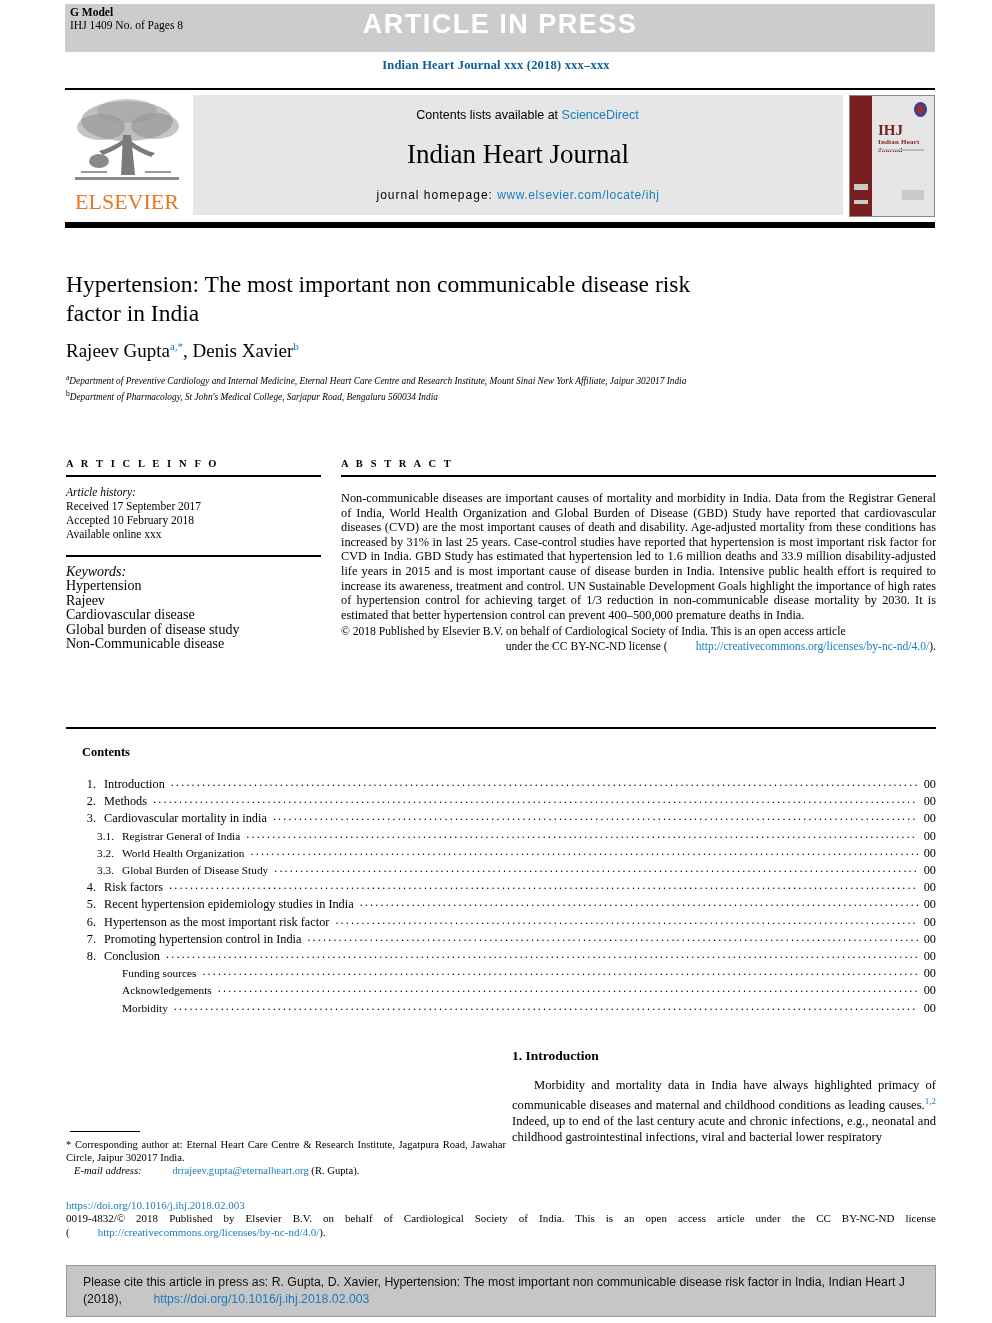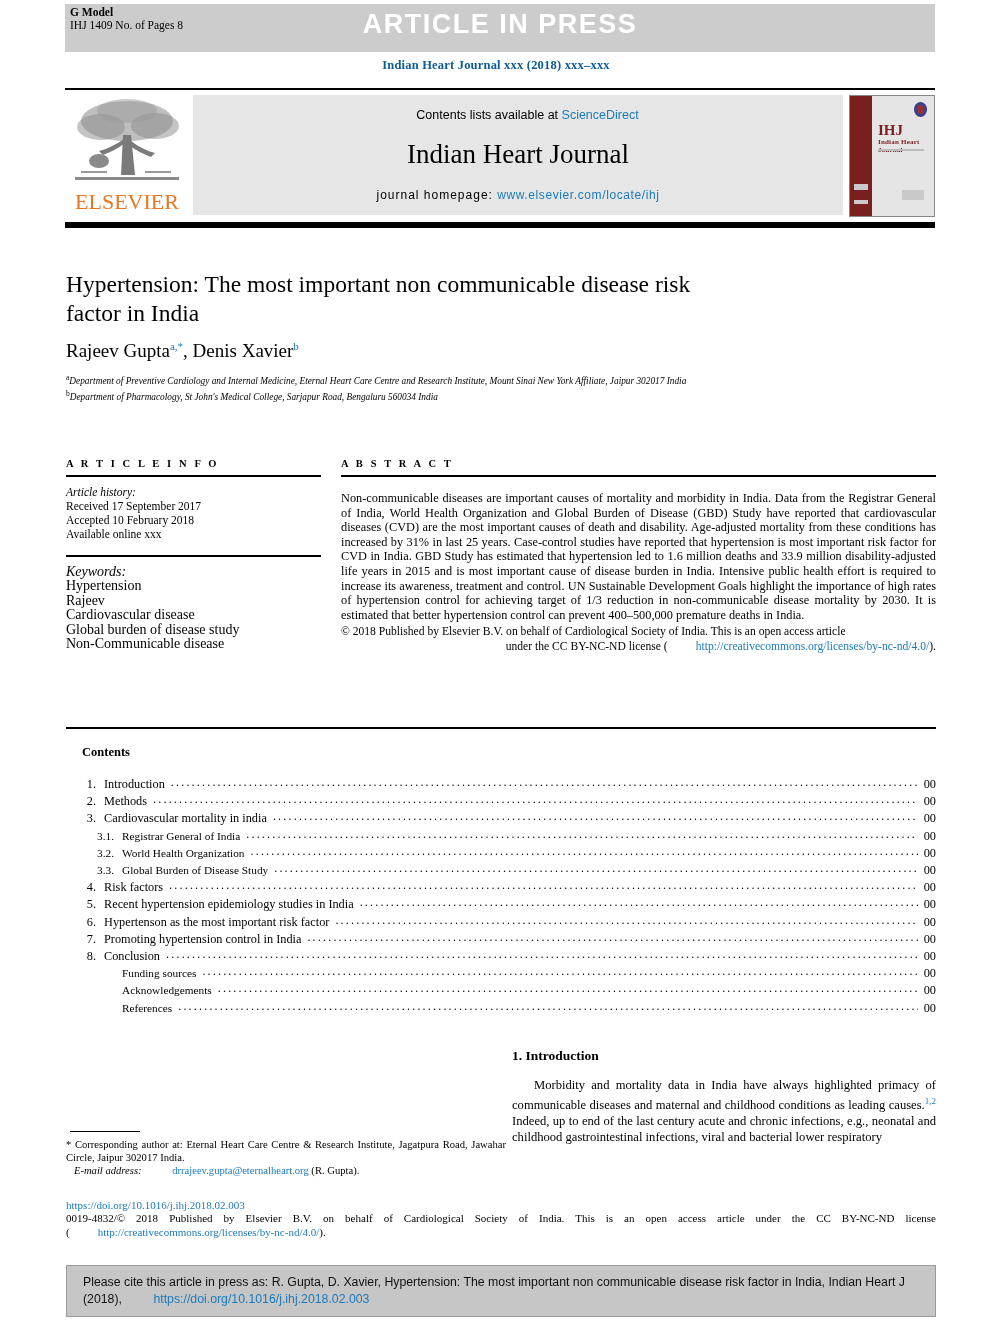--- a/index.html
+++ b/index.html
@@ -550,21 +550,21 @@
       <span class="toc-page">00</span>
     </div>
     <div class="toc-row level2">
       <span class="toc-num sub"></span>
       <span class="toc-label">Acknowledgements</span>
       <span class="toc-dots">....................................................................................................................................................................................................................................................................</span>
       <span class="toc-page">00</span>
     </div>
     <div class="toc-row level2">
       <span class="toc-num sub"></span>
-      <span class="toc-label">References</span>
+      <span class="toc-label">Morbidity</span>
       <span class="toc-dots">....................................................................................................................................................................................................................................................................</span>
       <span class="toc-page">00</span>
     </div>
   </div>
 
 <div class="intro-head">1. Introduction</div>
 <div class="intro-body">
   <span>Morbidity and mortality data in India have always highlighted primacy of communicable diseases and maternal and childhood conditions as leading causes.</span><sup>1,2</sup><span> Indeed, up to end of the last century acute and chronic infections, e.g., neonatal and childhood gastrointestinal infections, viral and bacterial lower respiratory</span>
 </div>
 

